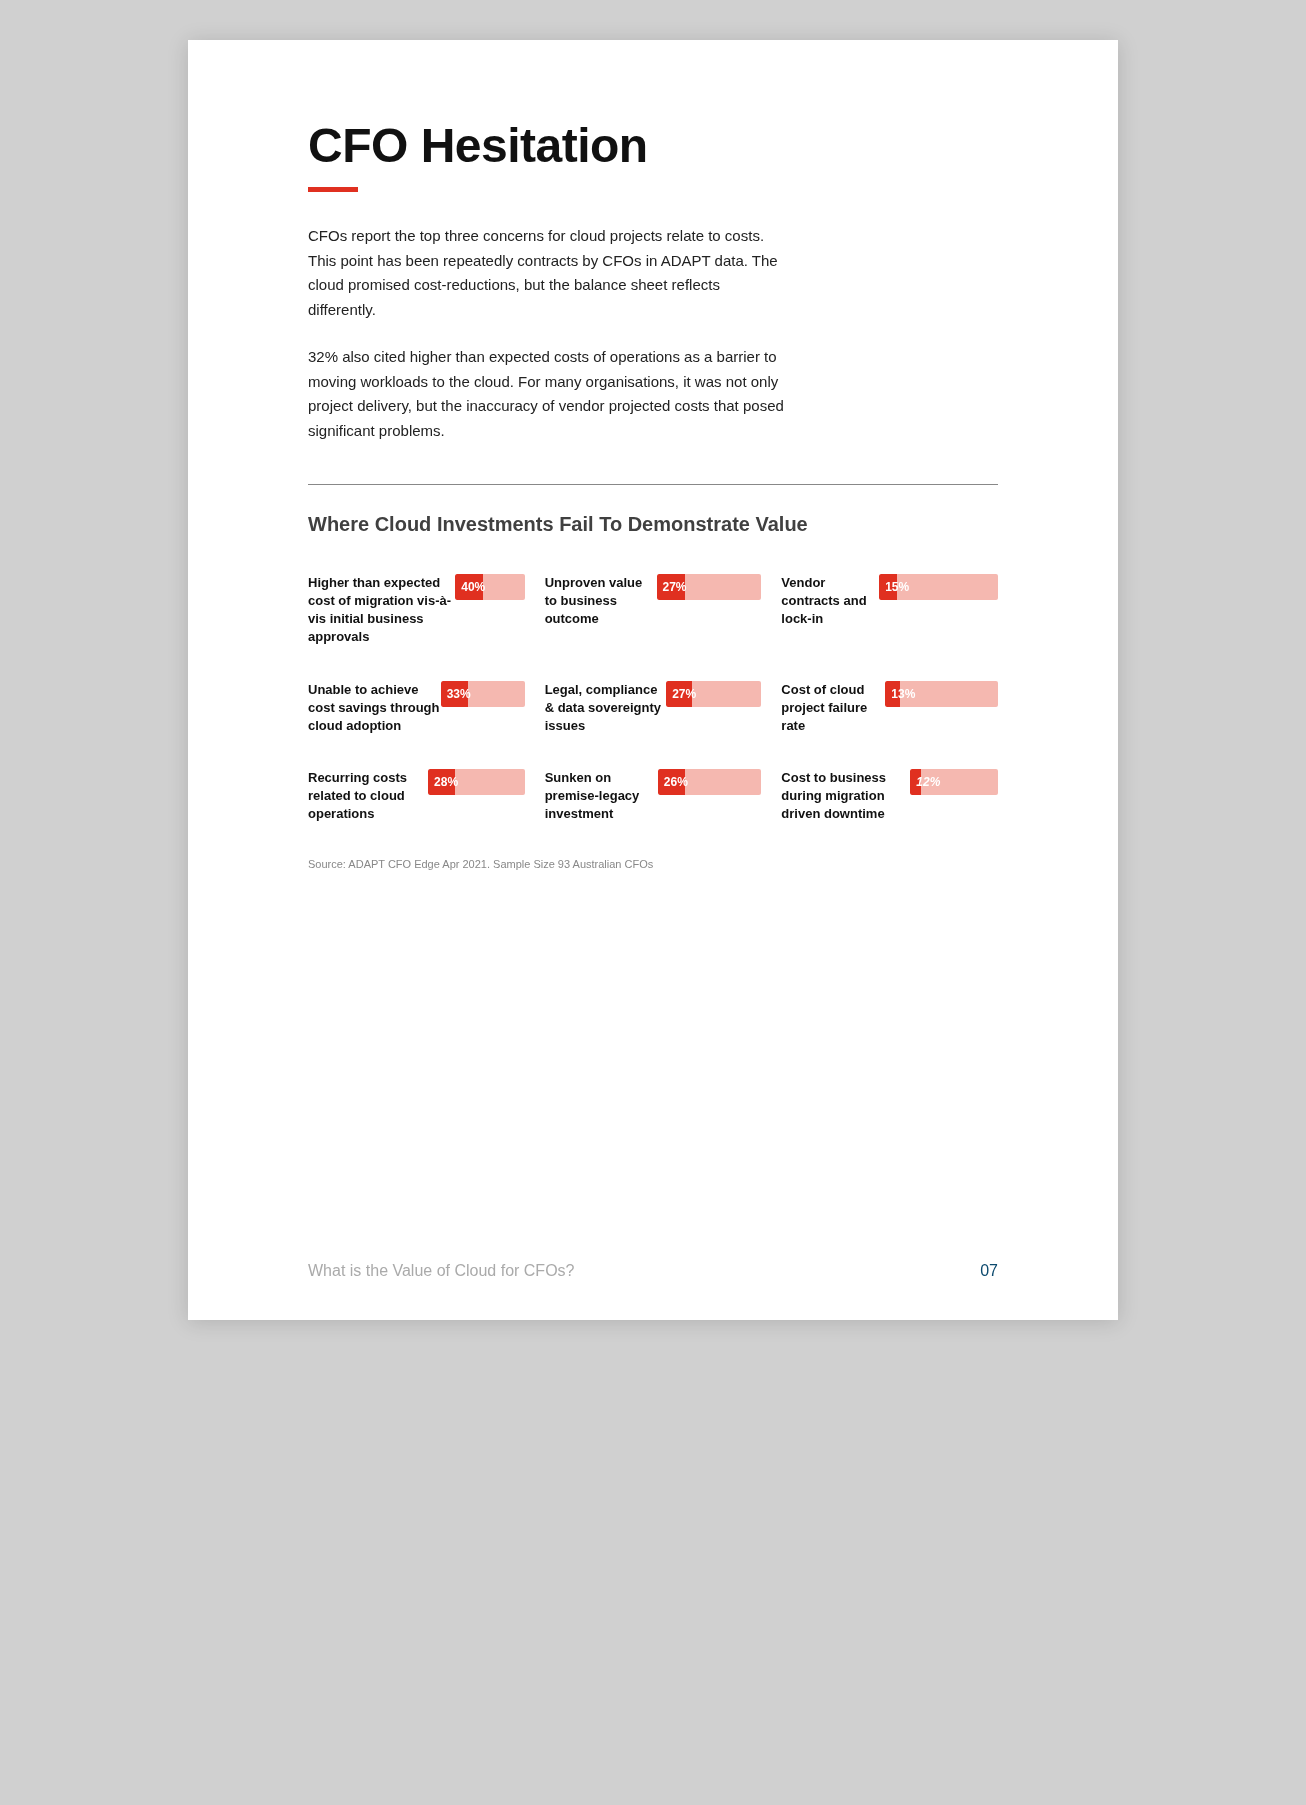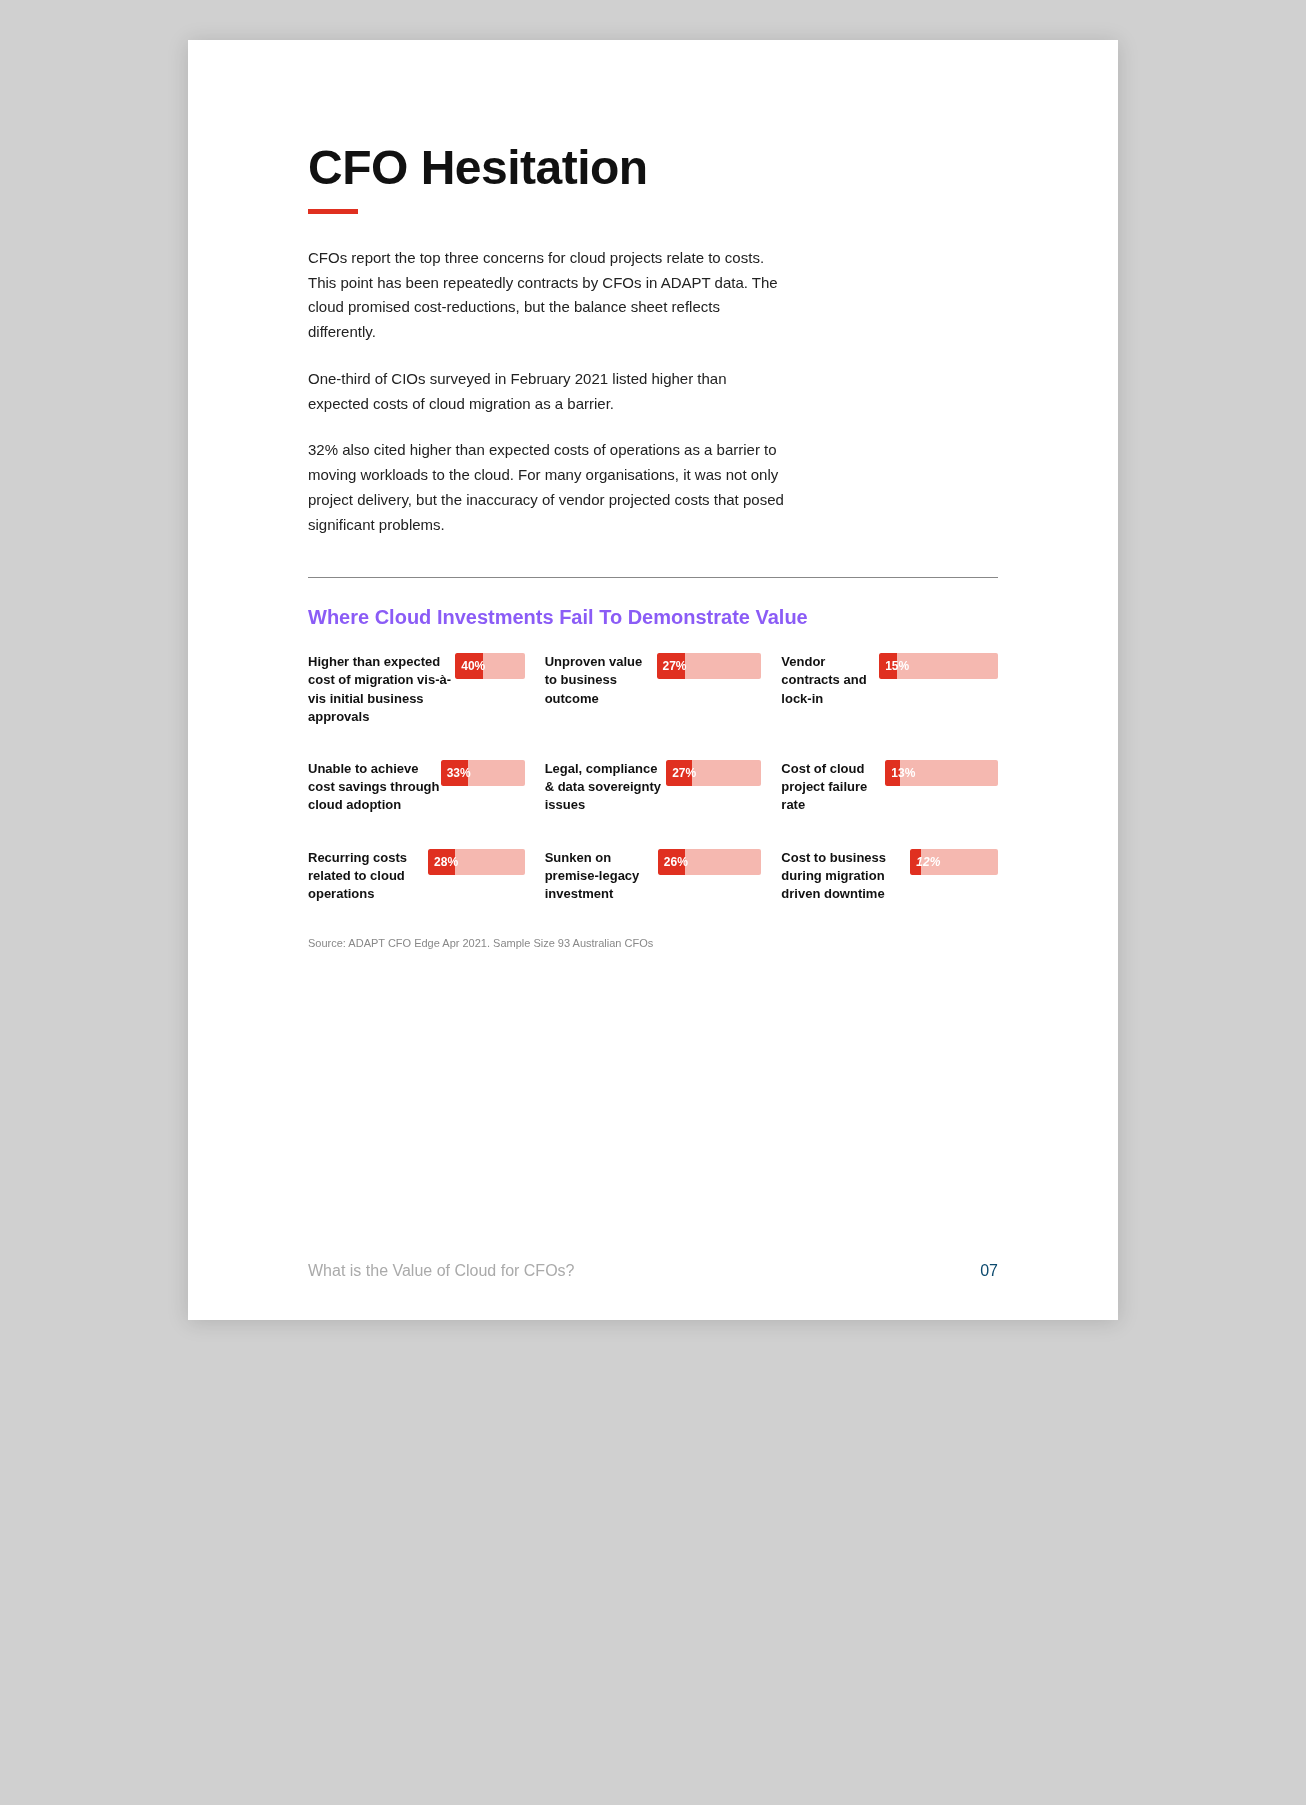--- a/index.html
+++ b/index.html
@@ -11,21 +11,21 @@
       align-items: flex-start;
       min-height: 100vh;
       padding: 40px 20px;
       font-family: Arial, Helvetica, sans-serif;
     }
 
     .page {
       background: #ffffff;
       width: 930px;
       min-height: 1280px;
-      padding: 102px 120px 60px 120px;
+      padding: 80px 120px 60px 120px;
       position: relative;
       box-shadow: 0 2px 20px rgba(0,0,0,0.15);
     }
 
     .title {
       font-size: 48px;
       font-weight: 900;
       color: #111111;
       letter-spacing: -0.5px;
       line-height: 1.1;
@@ -49,22 +49,22 @@
 
     .divider {
       border: none;
       border-top: 1px solid #888888;
       margin: 40px 0 28px 0;
     }
 
     .chart-section-title {
       font-size: 20px;
       font-weight: 700;
-      color: #8b5cf6;
-      margin-bottom: 24px;
+      color: #404040;
+      margin-bottom: 38px;
     }
 
     .chart-grid {
       display: grid;
       grid-template-columns: 1fr 1fr 1fr;
       gap: 24px 20px;
       margin-bottom: 24px;
     }
 
     .chart-item {
@@ -135,21 +135,20 @@
   </style>
 </head>
 <body>
 
 <div class="page">
 
   <h1 class="title">CFO Hesitation</h1>
   <div class="red-bar"></div>
 
   <p class="body-text">CFOs report the top three concerns for cloud projects relate to costs. This point has been repeatedly contracts by CFOs in ADAPT data. The cloud promised cost-reductions, but the balance sheet reflects differently.</p>
-  <p class="body-text">One-third of CIOs surveyed in February 2021 listed higher than expected costs of cloud migration as a barrier.</p>
   <p class="body-text">32% also cited higher than expected costs of operations as a barrier to moving workloads to the cloud. For many organisations, it was not only project delivery, but the inaccuracy of vendor projected costs that posed significant problems.</p>
 
   <hr class="divider">
 
   <h2 class="chart-section-title">Where Cloud Investments Fail To Demonstrate Value</h2>
 
   <div class="chart-grid" id="chart-grid">
   <div class="chart-item">
         <div class="chart-label">Higher than expected cost of migration vis-à-vis initial business approvals</div>
         <div class="bar-container">

